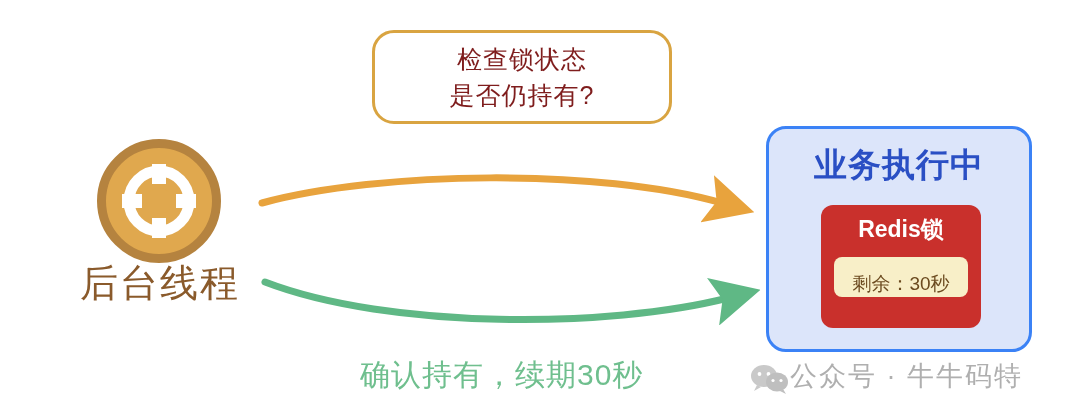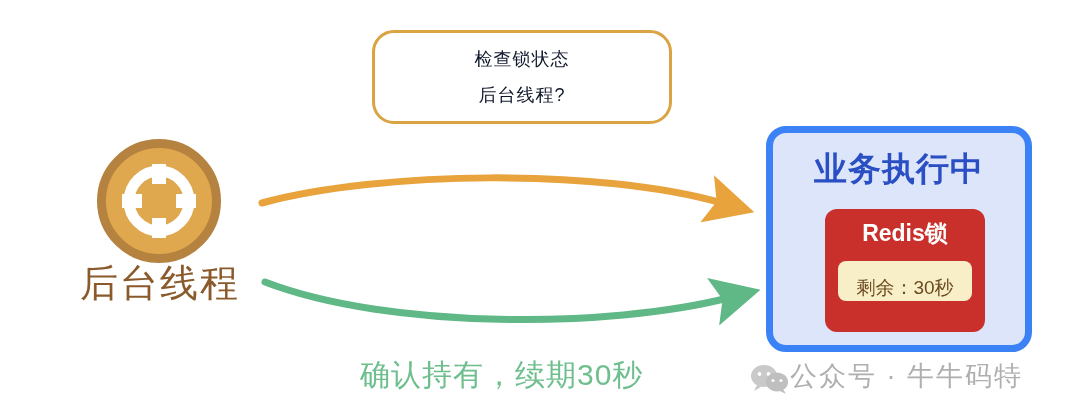--- a/index.html
+++ b/index.html
@@ -29,22 +29,22 @@
     border: 3px solid #D9A441;
     border-radius: 22px;
     background: #ffffff;
     display: flex;
     flex-direction: column;
     align-items: center;
     justify-content: center;
     gap: 2px;
   }
   .callout-line {
-    color: #0f172a;
-    font-size: 18px;
+    color: #7f1d1d;
+    font-size: 25px;
     line-height: 34px;
     letter-spacing: 1px;
     white-space: nowrap;
     text-align: center;
   }
 
   
   #actor-circle {
     position: absolute;
     left: 97px;
@@ -97,21 +97,21 @@
   }
 
   
   #blue-box {
     position: absolute;
     left: 766px;
     top: 126px;
     width: 266px;
     height: 226px;
     box-sizing: border-box;
-    border: 7px solid #3b82f6;
+    border: 3px solid #3b82f6;
     border-radius: 20px;
     background: #DCE5FA;
   }
   #blue-title {
     position: absolute;
     left: 0;
     right: 0;
     top: 14px;
     text-align: center;
     color: #2A4FC4;
@@ -173,21 +173,21 @@
     white-space: nowrap;
   }
 </style>
 </head>
 <body>
 
 <div id="canvas">
 
   <div id="callout">
     <div class="callout-line">检查锁状态</div>
-    <div class="callout-line">后台线程?</div>
+    <div class="callout-line">是否仍持有?</div>
   </div>
 
   <div id="actor-circle">
     <svg width="76" height="76" viewBox="0 0 76 76">
       <circle cx="38" cy="38" r="30" fill="none" stroke="#FFFFFF" stroke-width="11"></circle>
       <circle cx="38" cy="38" r="13" fill="#E0A84E"></circle>
       <rect x="31" y="1" width="14" height="20" fill="#FFFFFF"></rect>
       <rect x="31" y="55" width="14" height="20" fill="#FFFFFF"></rect>
       <rect x="1" y="31" width="20" height="14" fill="#FFFFFF"></rect>
       <rect x="55" y="31" width="20" height="14" fill="#FFFFFF"></rect>

